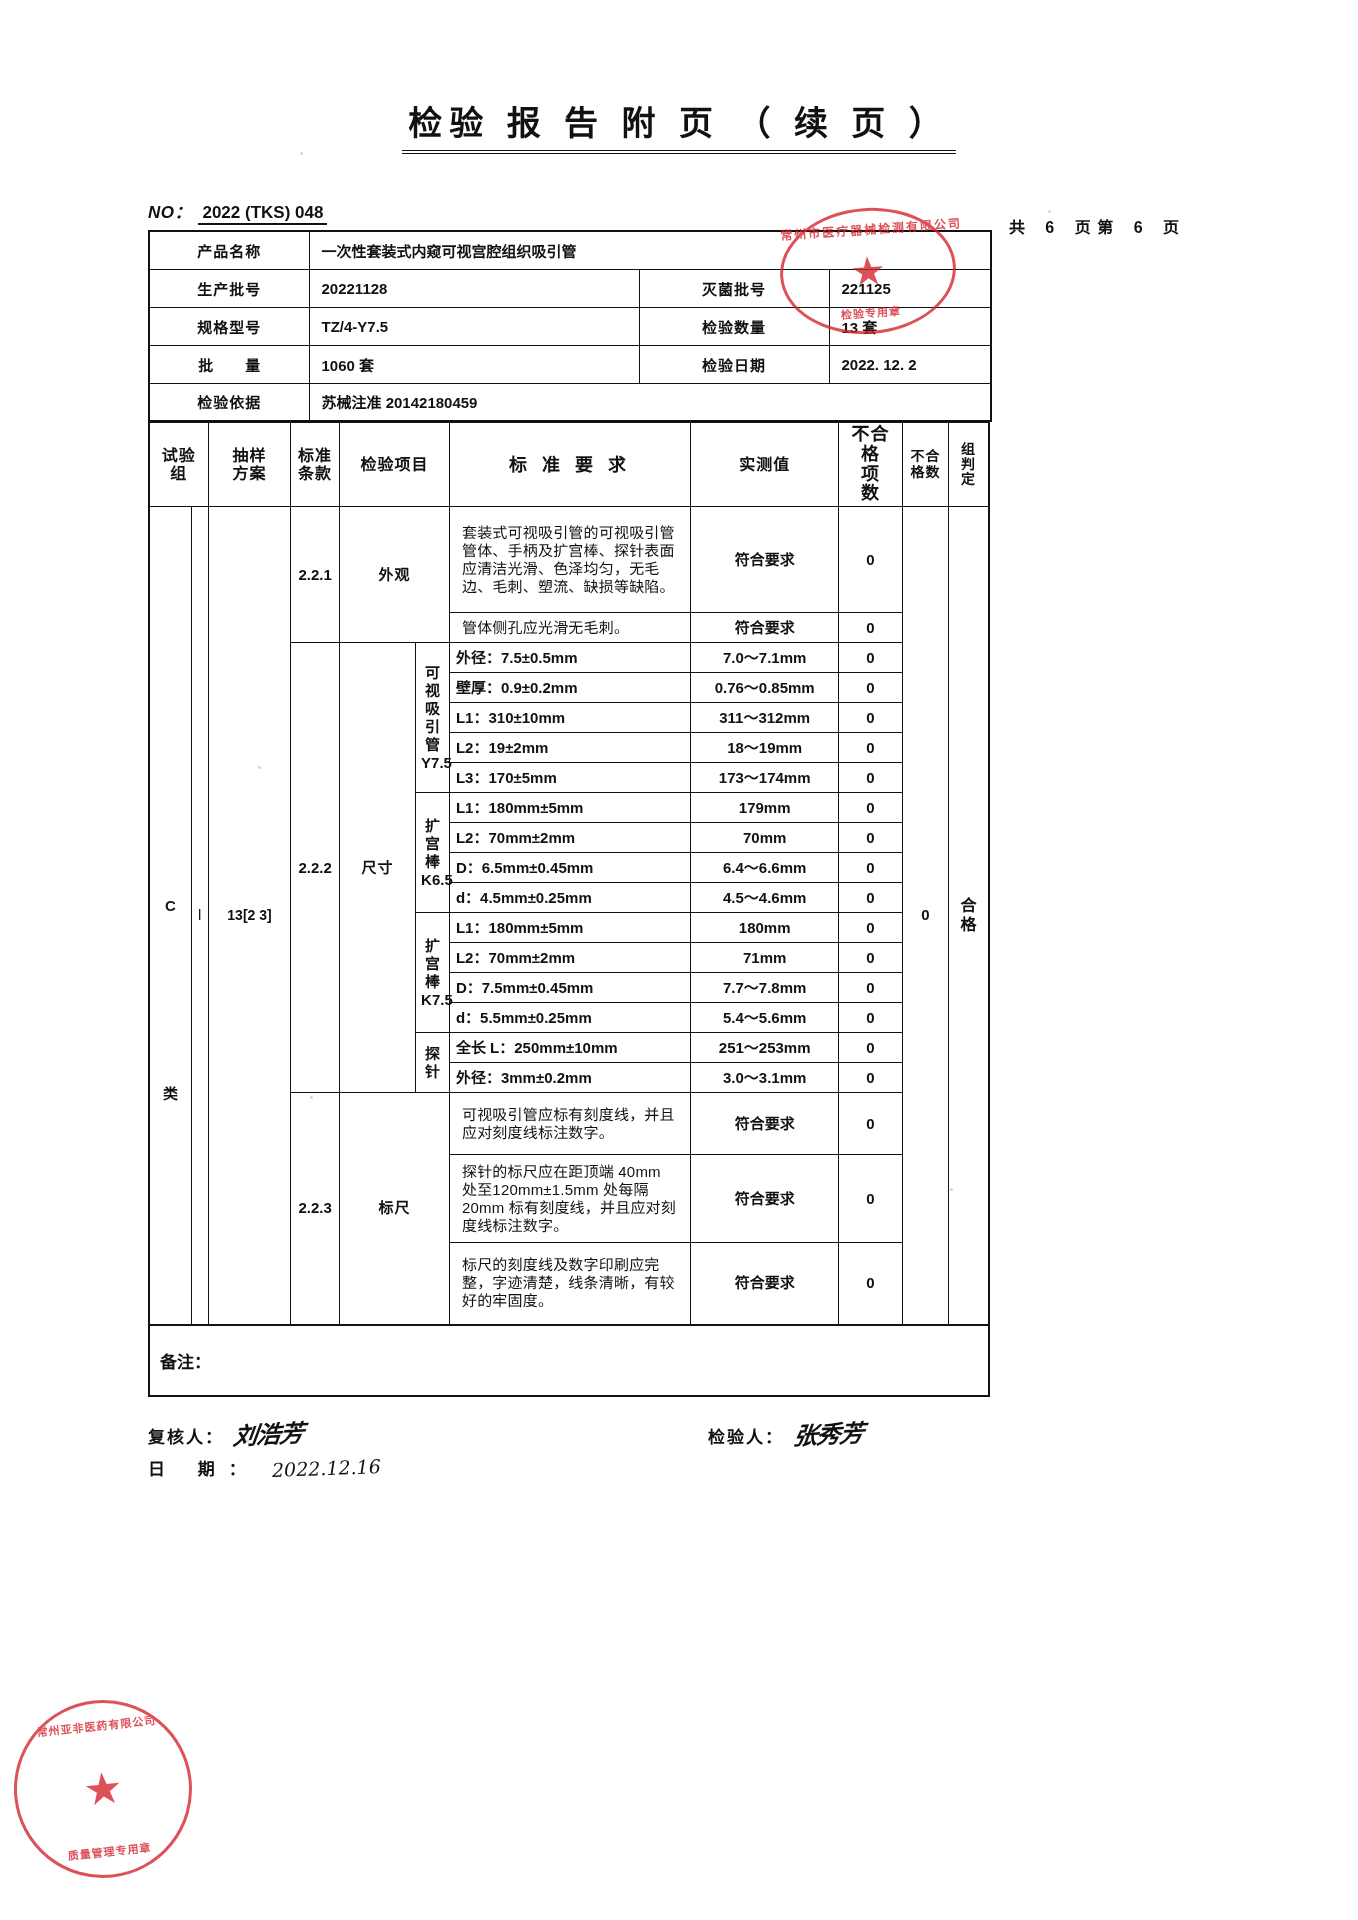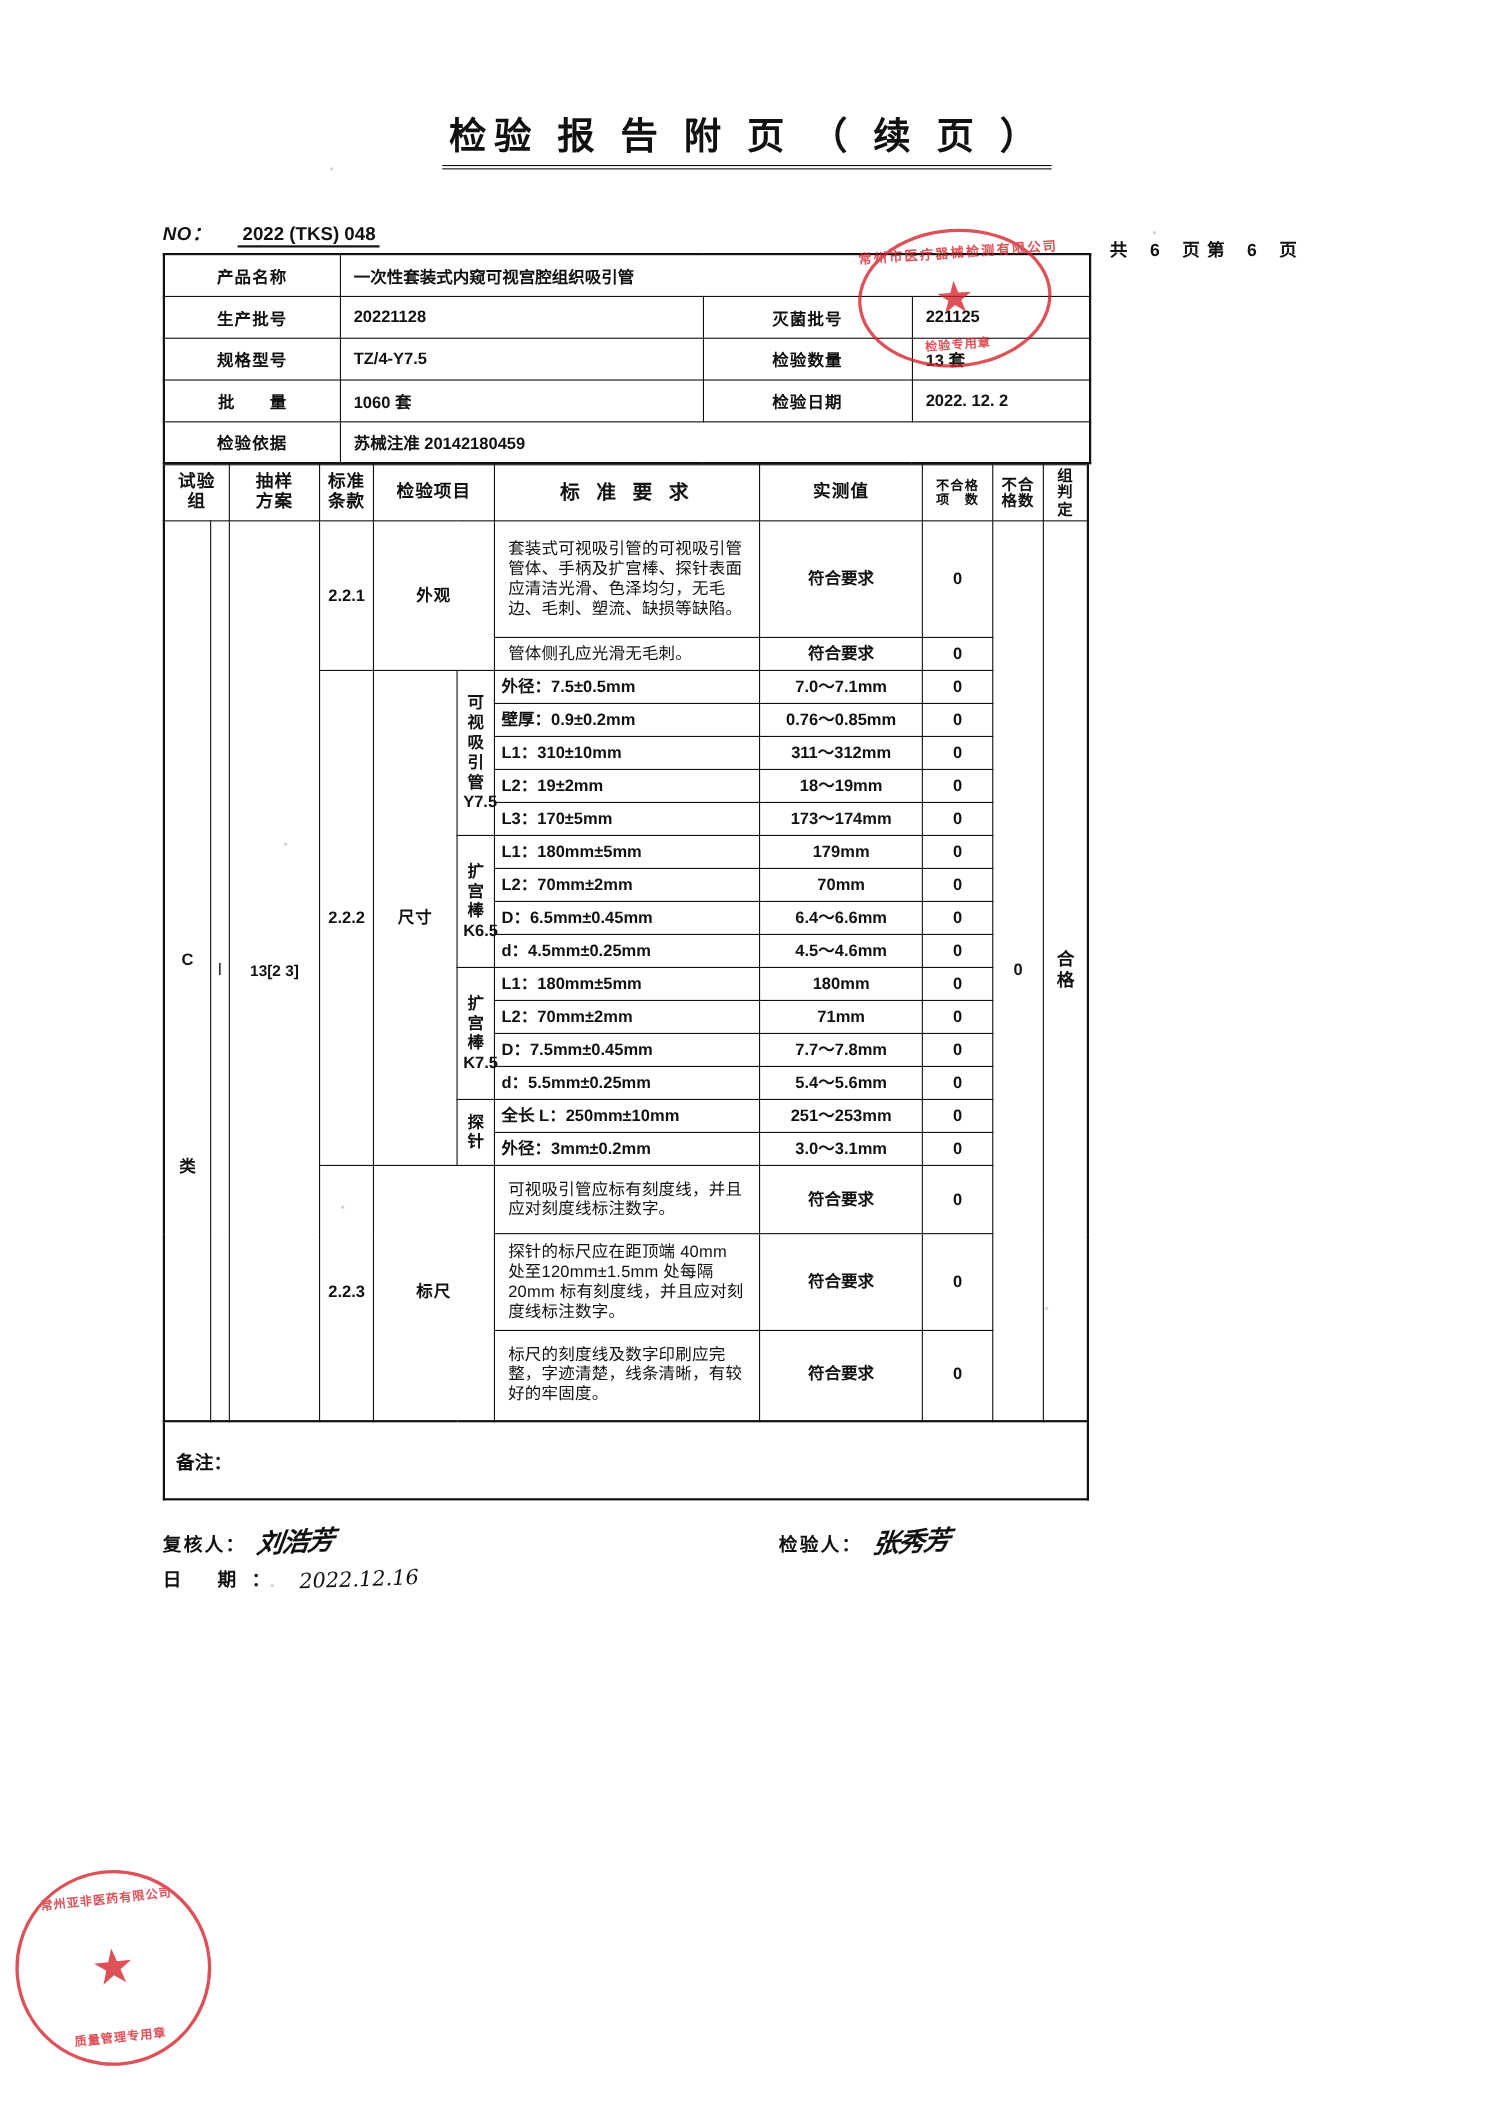--- a/index.html
+++ b/index.html
@@ -48,21 +48,21 @@
     font-size: 17px;
     font-weight: bold;
     letter-spacing: 0.5px;
     font-style: italic;
   }
   .no-value {
     font-size: 17px;
     font-weight: bold;
     border-bottom: 2px solid #111;
     padding: 0 4px 1px 4px;
-    margin-left: 20px;
+    margin-left: 2px;
   }
   .page-count {
     position: absolute;
     right: 178px;
     top: 16px;
     font-size: 16px;
     font-weight: bold;
     letter-spacing: 1px;
     white-space: nowrap;
   }
@@ -319,21 +319,21 @@
         <th>
             <span style="display:block;line-height:1.1">抽样<br>方案</span>
           </th>
         <th>
             <span style="display:block;line-height:1.1">标准<br>条款</span>
           </th>
         <th colspan="2">检验项目</th>
         <th class="req">标 准 要 求</th>
         <th>实测值</th>
         <th>
-            <span style="display:block;line-height:1.1;font-size:12px">不合格<br>项　数</span>
+            <span style="display:block;line-height:1.1;font-size:18px">不合格<br>项　数</span>
           </th>
         <th>
             <span style="display:block;line-height:1.1;font-size:14px">不合<br>格数</span>
           </th>
         <th>
             <span style="display:block;line-height:1.1;font-size:14px">组<br>判定</span>
           </th>
       </tr>
     </thead>
     <tbody>

